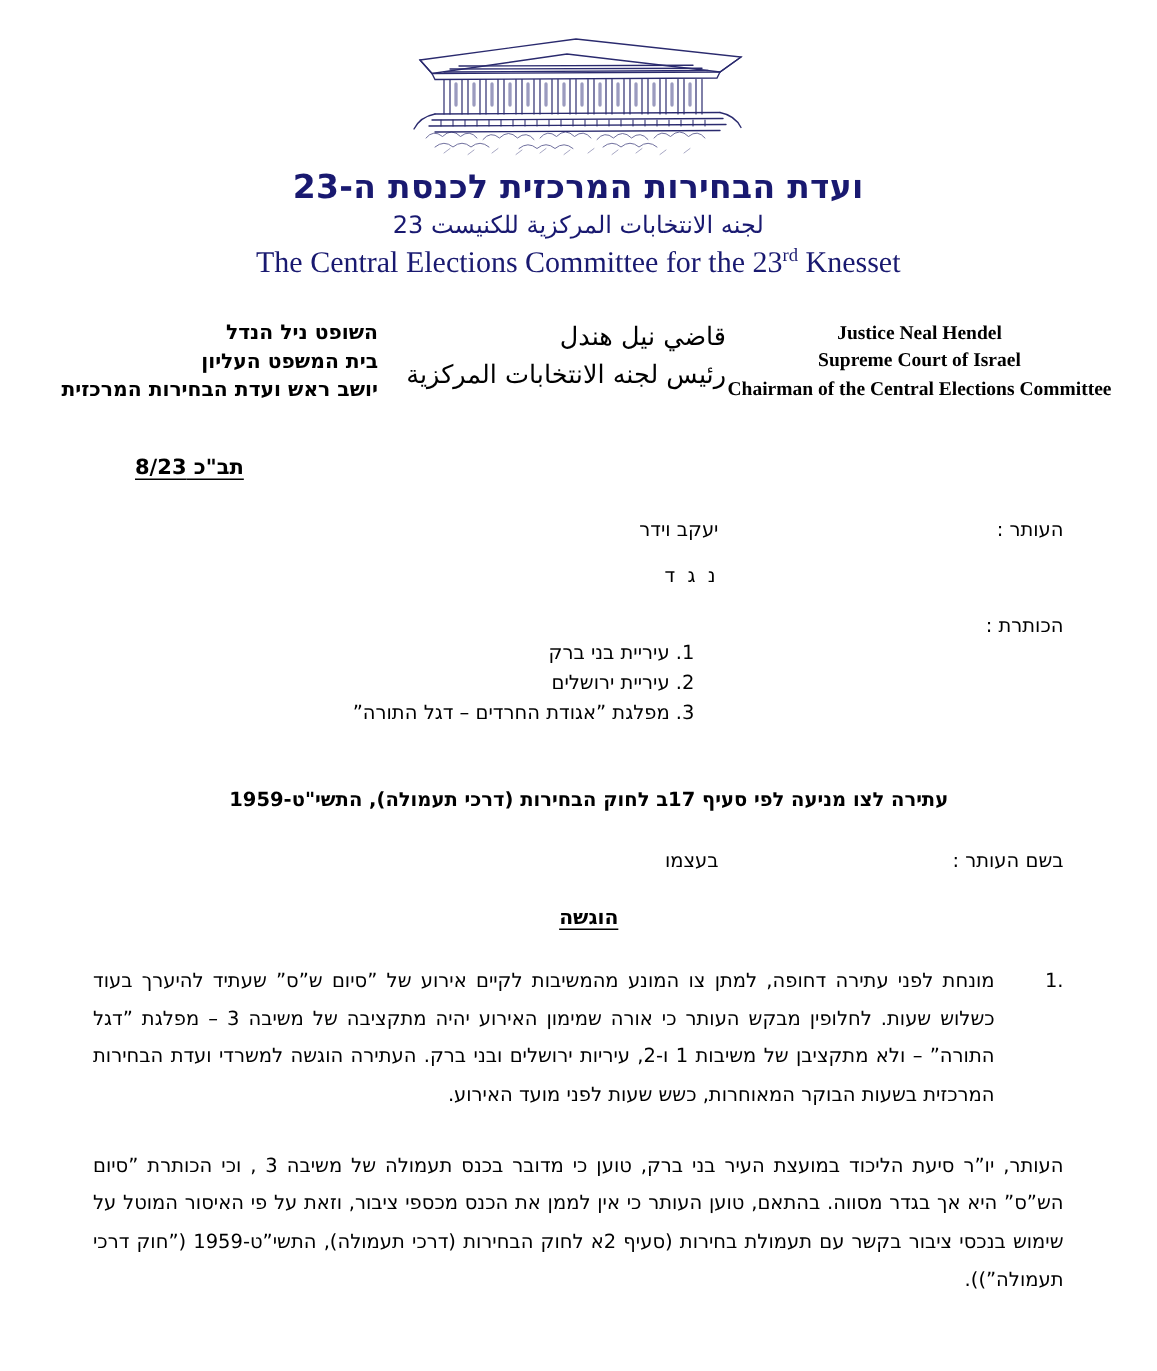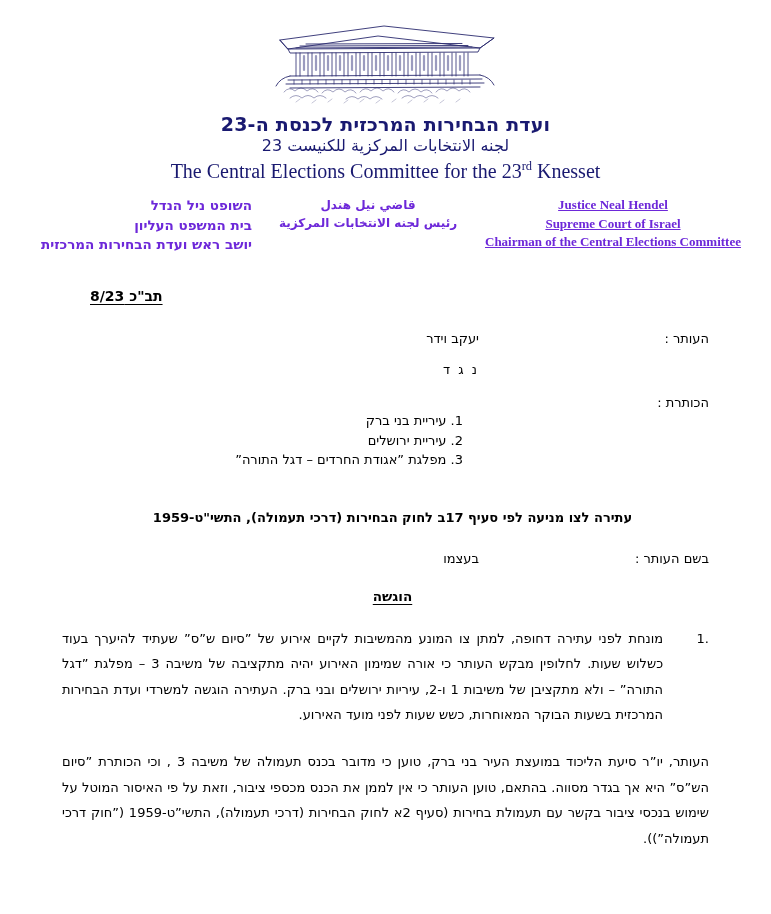--- a/index.html
+++ b/index.html
@@ -35,21 +35,21 @@
     height: 88px;
     margin: 0 auto 6px auto;
     display: block;
   }
   .hdr-line {
     color: #191970;
     line-height: 1.28;
     font-weight: bold;
   }
   .hdr-he {
-    font-size: 19px;
+    font-size: 22px;
     direction: rtl;
     font-family: "DejaVu Sans", "Liberation Sans", sans-serif;
     letter-spacing: 0.2px;
   }
   .hdr-ar {
     font-size: 16px;
     direction: rtl;
     font-weight: normal;
     font-family: "DejaVu Sans", "Liberation Sans", sans-serif;
   }
@@ -63,54 +63,52 @@
   .hdr-en sup {
     font-size: 0.62em;
     vertical-align: super;
   }
 
   
   .namebar {
     display: flex;
     flex-direction: row-reverse;
     align-items: flex-start;
-    color: #6d28d9;
-    margin-top: 12px;
+    color: #000000;
+    margin-top: 24px;
     padding: 0 28px 0 24px;
   }
   .namecol {
     flex: 0 0 auto;
   }
   .col-he {
     width: 228px;
     text-align: right;
     direction: rtl;
     font-family: "DejaVu Sans", "Liberation Sans", sans-serif;
     font-weight: bold;
     font-size: 13.5px;
     line-height: 1.42;
   }
   .col-ar {
     width: 232px;
-    text-align: center;
     direction: rtl;
     font-family: "DejaVu Sans", "Liberation Sans", sans-serif;
-    font-weight: bold;
-    font-size: 12px;
+    font-weight: normal;
+    font-size: 17px;
     line-height: 1.5;
   }
   .col-en {
     width: 258px;
     text-align: center;
     direction: ltr;
     font-family: "Liberation Serif", "DejaVu Serif", serif;
     font-weight: bold;
     font-size: 13px;
     line-height: 1.42;
-    text-decoration: underline;
   }
 
   
   .body-area {
     direction: rtl;
     text-align: right;
     padding: 0 62px 0 62px;
     font-size: 13.5px;
   }
 

